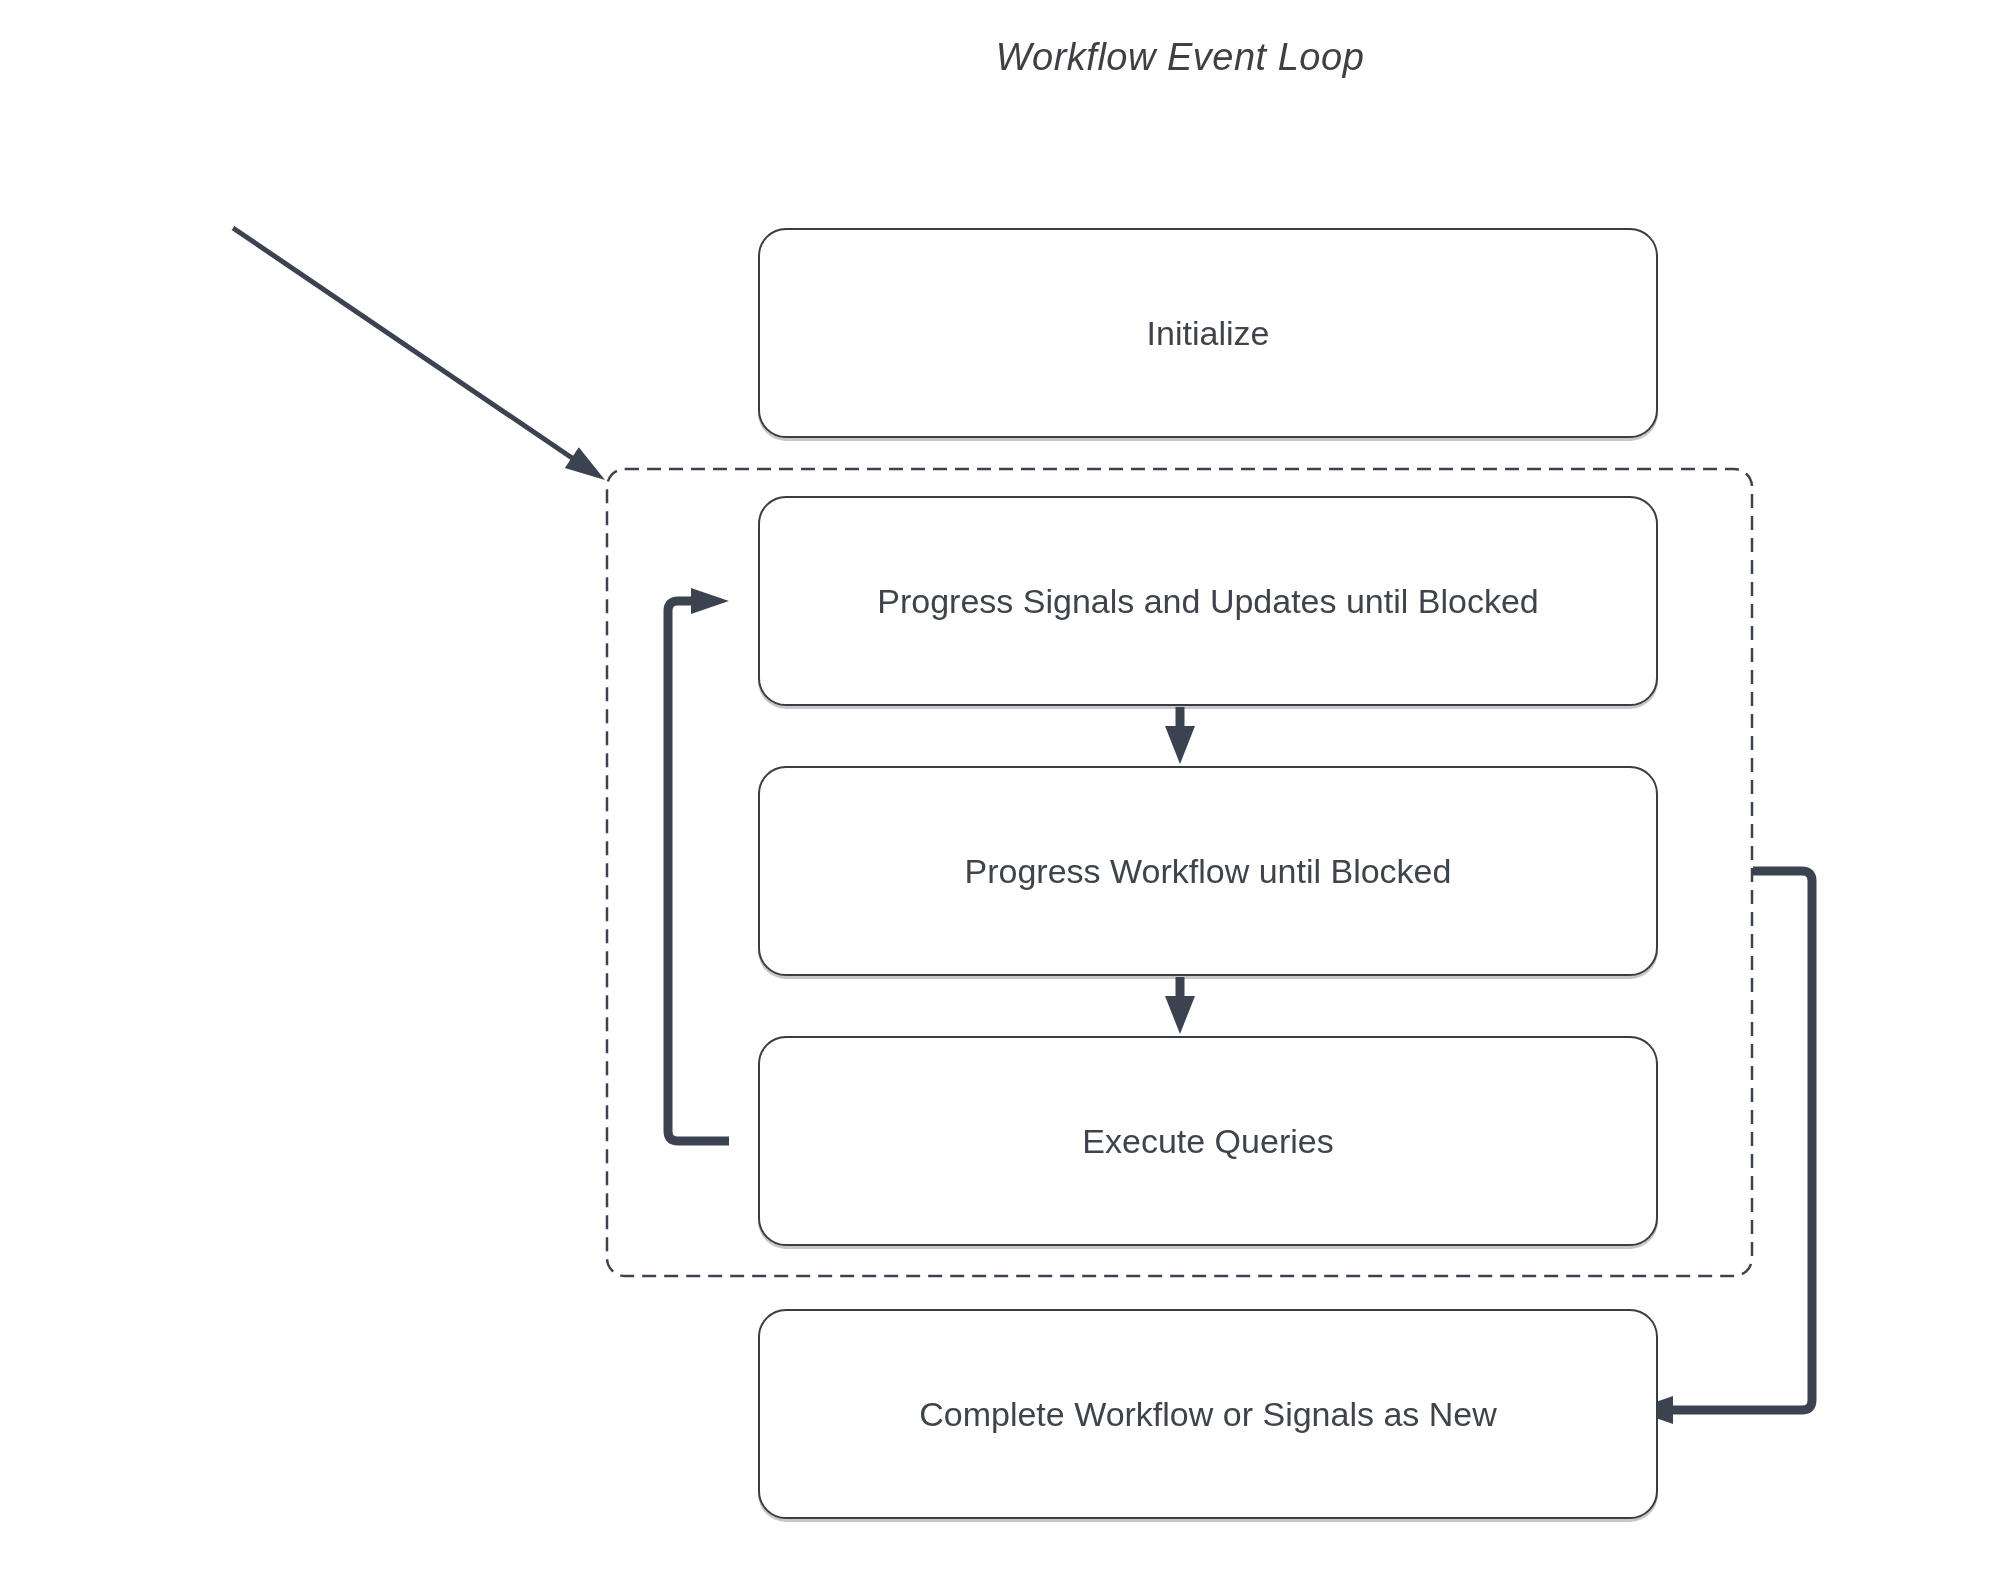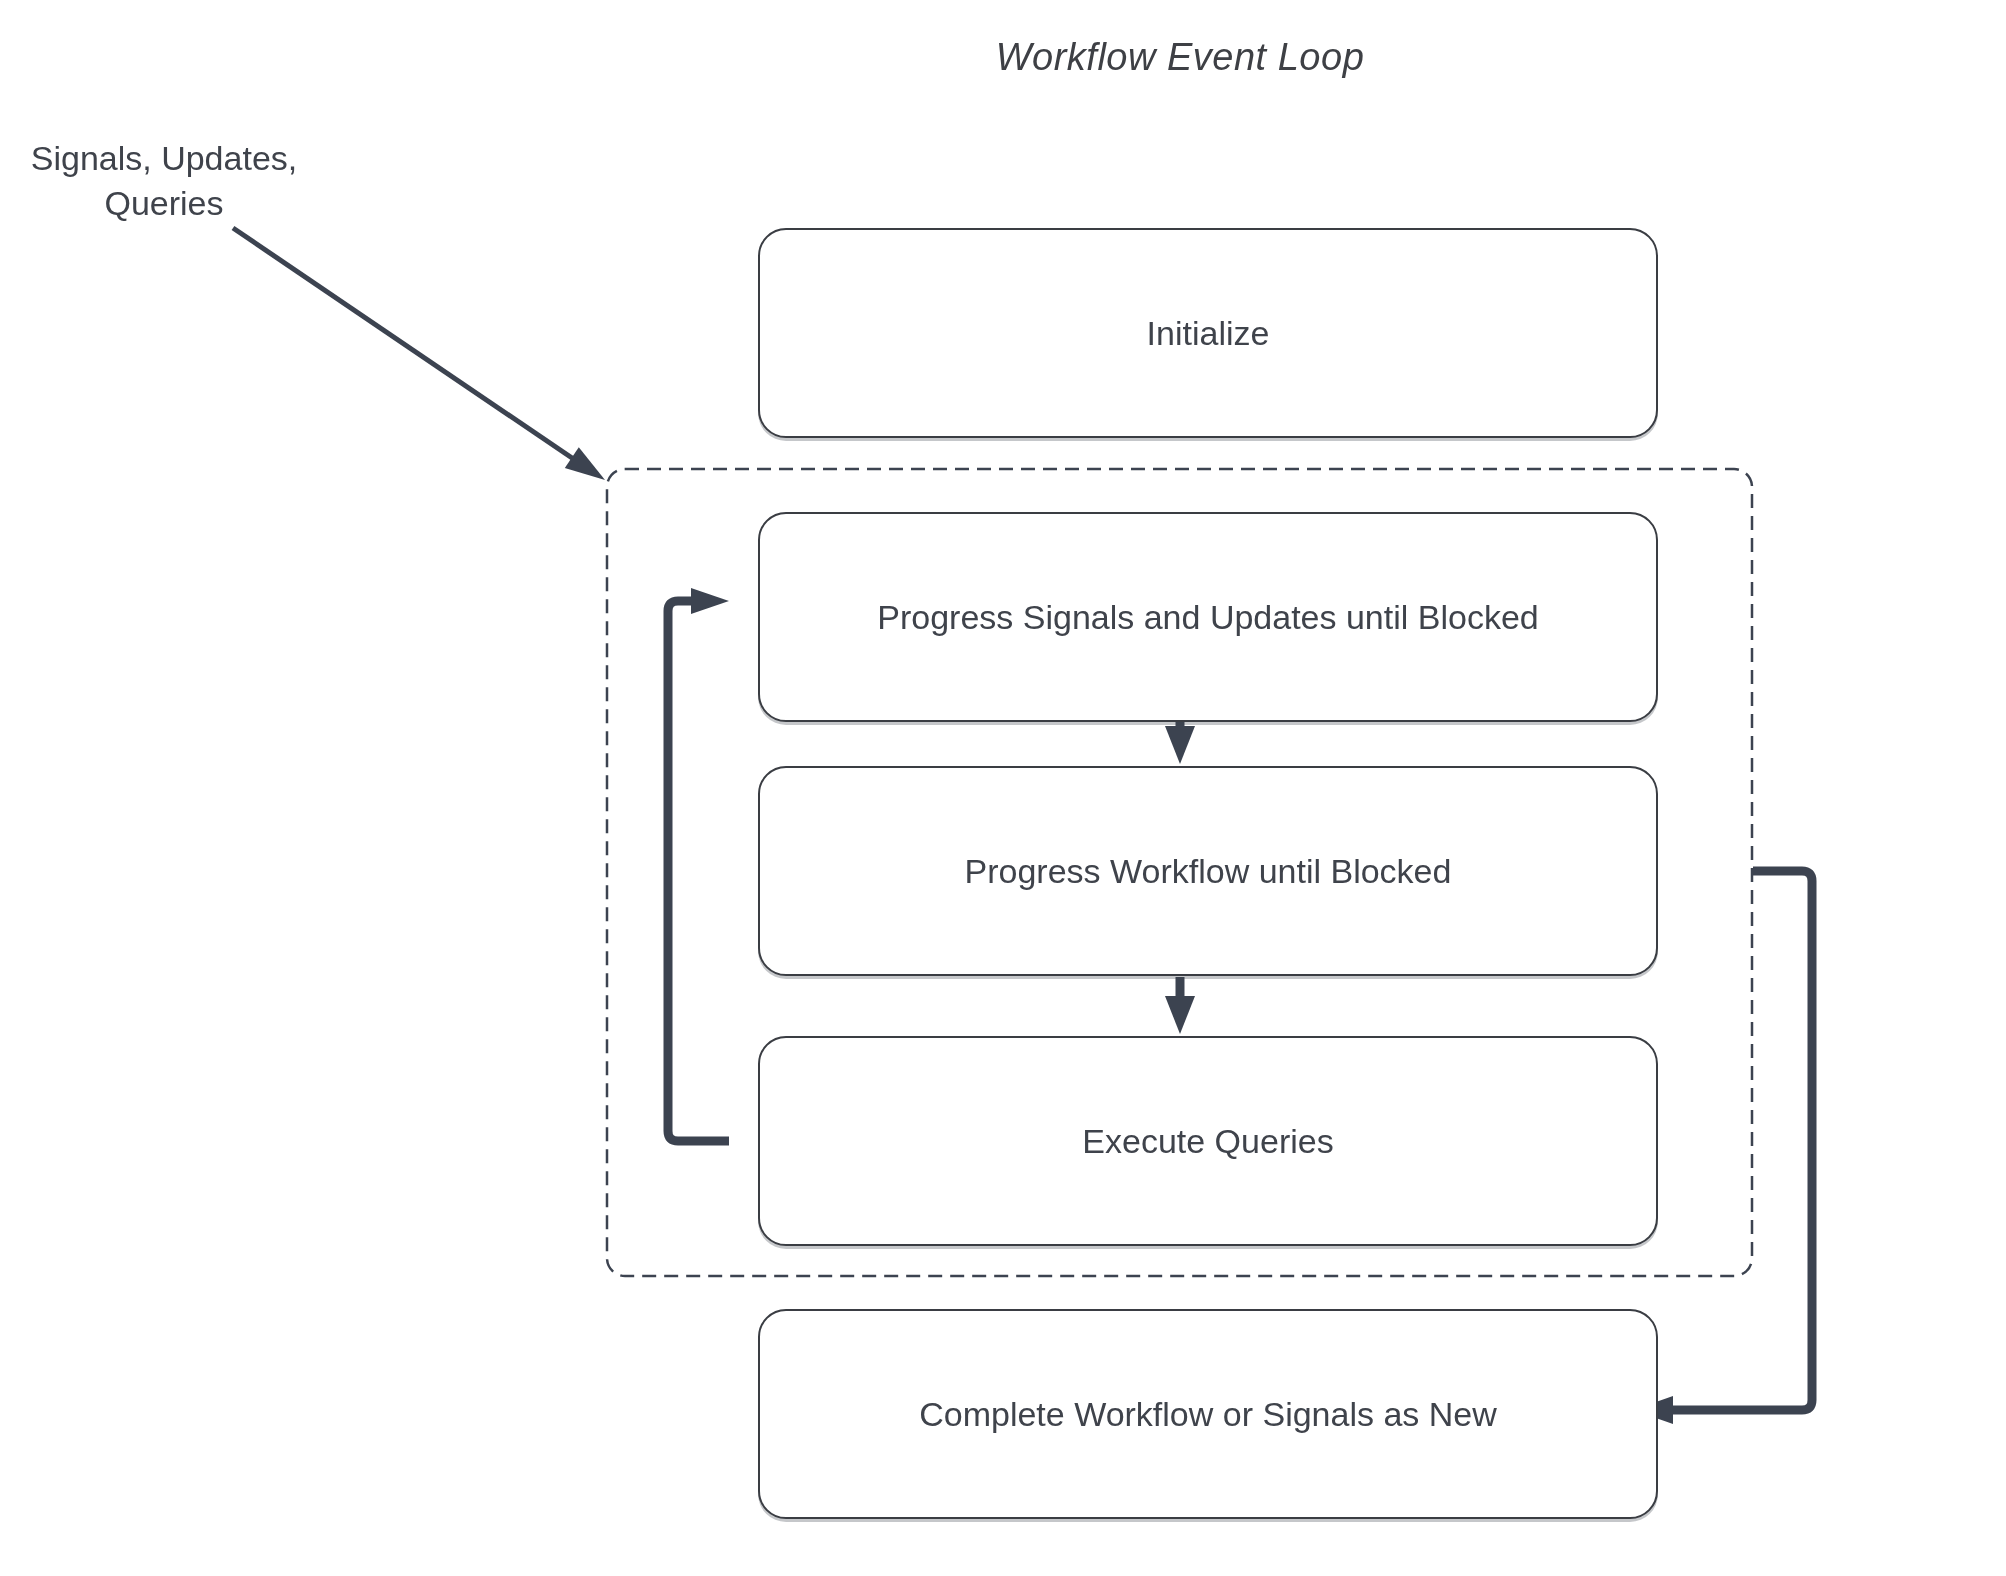--- a/index.html
+++ b/index.html
@@ -50,43 +50,41 @@
     align-items:center;
     justify-content:center;
     text-align:center;
     font-size:34px;
     color:var(--text);
     box-shadow:0 3px 0 rgba(62,68,80,0.30);
     z-index:2;
     margin-left:28px;
   }
   .node-initialize{top:228px;}
-  .node-progress-signals{top:512px;}
+  .node-progress-signals{top:496px;}
   .node-progress-workflow{top:766px;}
   .node-execute-queries{top:1036px;}
   .node-complete{top:1309px;}
   svg.wires{
     position:absolute;
     left:0; top:0;
     width:2006px; height:1576px;
     z-index:1;
   }
   .edge{stroke:var(--line); fill:none;}
   .edge-head{fill:var(--line); stroke:none;}
   .dashed-border{stroke:var(--line); fill:none;}
 </style>
 </head>
 <body>
 
 <div class="canvas">
 
   <div class="diagram-title">Workflow Event Loop</div>
 
-  <div class="annotation">Signals, Updates,
-Queries</div>
 
   <svg class="wires" viewBox="0 0 2006 1576" xmlns="http://www.w3.org/2000/svg">
 
     <rect x="607" y="469" width="1145" height="807" rx="18" class="dashed-border" stroke-width="2.5" stroke-dasharray="14 8"></rect>
 
     <line x1="233" y1="228" x2="575" y2="460" class="edge" stroke-width="5"></line>
     <polygon points="605,480 564.8,468 578.8,447.2" class="edge-head"></polygon>
 
     <line x1="1180" y1="707" x2="1180" y2="730" class="edge" stroke-width="9"></line>
     <polygon points="1165,726 1195,726 1180,764" class="edge-head"></polygon>

